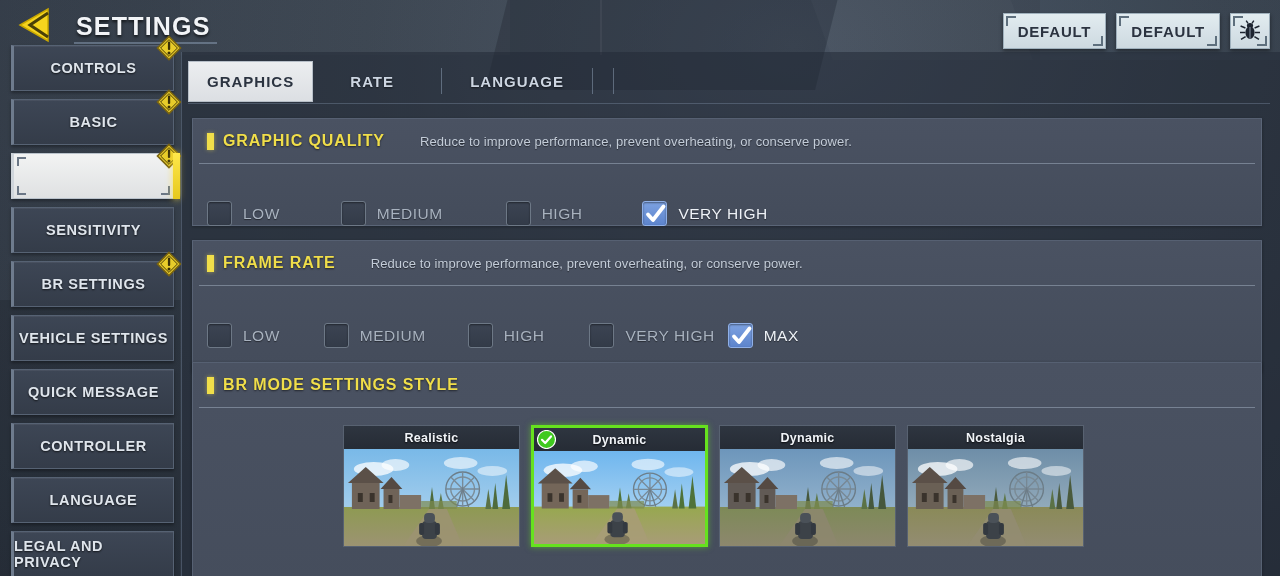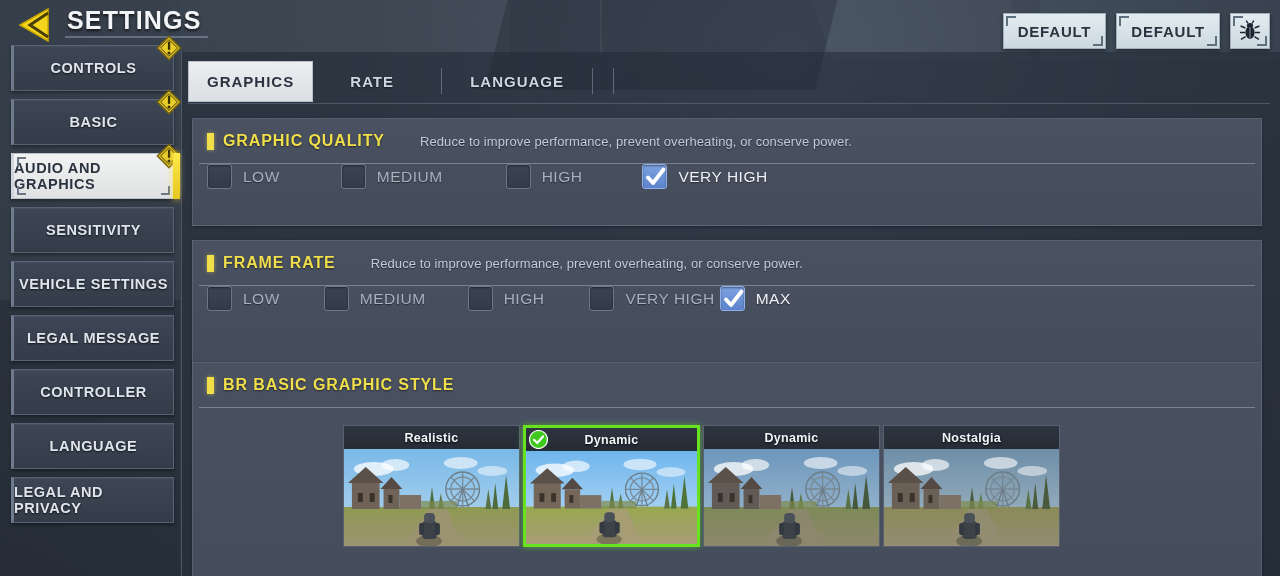--- a/index.html
+++ b/index.html
@@ -17,21 +17,21 @@
   
   .bd{ position:absolute; pointer-events:none; }
   .bd1{ left:500px; top:-30px; width:330px; height:120px; background:rgba(20,28,38,.30); transform:skewX(-14deg); }
   .bd2{ left:820px; top:-10px; width:200px; height:70px; background:rgba(255,255,255,.025); transform:skewX(20deg); }
   .bd3{ left:1040px; top:0px;  width:240px; height:60px; background:rgba(120,145,175,.07); }
   .bd4{ left:180px; top:0px; width:330px; height:55px; background:rgba(255,255,255,.018); }
   .bd5{ left:0px; top:300px; width:180px; height:276px; background:rgba(10,16,24,.18); }
   .bd6{ left:600px; top:0; width:2px; height:55px; background:rgba(255,255,255,.05); }
 
   
-  #titlebar{ position:absolute; left:14px; top:6px; display:flex; align-items:flex-start; gap:9px; }
+  #titlebar{ position:absolute; left:14px; top:6px; display:flex; align-items:flex-end; gap:18px; }
   #backArrow{ width:42px; height:38px; position:relative; }
   #backArrow svg{ display:block; }
   #titleText{
     font-size:25px; font-weight:bold; color:#f2f4f7; letter-spacing:1.2px;
     font-family:"Liberation Sans", sans-serif;
     text-shadow:0 2px 3px rgba(0,0,0,.65);
     border-bottom:2px solid rgba(150,170,195,.45);
     padding:0 6px 1px 2px;
   }
 
@@ -123,40 +123,40 @@
   #sec1{ top:66px;  height:108px; }
   #sec2{ top:188px; height:132px; }
   #sec3{ top:310px; height:266px; border-bottom:none; }
 
   .shead{ height:44px; display:flex; align-items:center; padding-left:14px; }
   .marker{ width:7px; height:17px; background:#f0de4a; margin-right:9px; box-shadow:0 0 4px rgba(240,222,74,.5); }
   .stitle{ color:#f0de4a; font-size:16px; font-weight:bold; letter-spacing:.9px; text-shadow:0 1px 2px rgba(0,0,0,.55); }
   .sdesc{ color:#c3ccd8; font-size:13px; margin-left:35px; letter-spacing:.1px; text-shadow:0 1px 1px rgba(0,0,0,.5); }
   .divider{ height:1px; background:rgba(190,205,222,.40); margin:0 6px; }
 
-  .optrow{ display:flex; align-items:flex-start; height:62px; padding-left:14px; }
+  .optrow{ display:flex; align-items:flex-end; height:62px; padding-left:14px; }
   .opt{ display:flex; align-items:center; }
   .cbox{
     width:25px; height:25px; border-radius:3px;
     background:linear-gradient(180deg,#3c4453,#333b48);
     border:1px solid #6d7886;
     box-shadow:inset 0 1px 2px rgba(0,0,0,.45);
     flex:0 0 25px;
   }
   .cbox.on{
     background:linear-gradient(180deg,#7da2e2,#5d84cc);
     border:1px solid #8fb0e8;
     position:relative;
   }
   .cbox.on svg{ position:absolute; left:1px; top:0px; }
   .olabel{ margin-left:11px; color:#a8b2bf; font-size:15.5px; letter-spacing:.5px; text-shadow:0 1px 1px rgba(0,0,0,.45); }
   .opt.on .olabel{ color:#eef2f7; }
 
   
-  #cards{ position:absolute; left:150px; top:62px; display:flex; gap:3px;align-items:center; }
+  #cards{ position:absolute; left:150px; top:62px; display:flex; gap:11px;align-items:center; }
   .card{
     width:177px; height:122px; position:relative;
     background:#2a313c;
     border:1px solid rgba(175,192,212,.35);
     overflow:hidden;
   }
   .card.sel{ border:3px solid #66e21e; box-shadow:0 0 6px rgba(102,226,30,.55); }
   .cbar{
     height:23px; background:linear-gradient(180deg,#2e3540,#262c35);
     display:flex; align-items:center; justify-content:center; position:relative;
@@ -224,38 +224,48 @@
             <rect x="11.9" y="6.6" width="2.3" height="8.4" rx="1" fill="#3a3006"></rect>
             <circle cx="13" cy="18" r="1.5" fill="#3a3006"></circle>
           </svg>
         </span>
       </div>
       <div class="sitem active">
         <span class="corner c-tl"></span>
         <span class="corner c-tr"></span>
         <span class="corner c-bl"></span>
         <span class="corner c-br"></span>
-        <span>AUDIO AND GRAPHICS</span>
         <span class="badge">
           <svg width="26" height="26" viewBox="0 0 26 26">
             <path d="M13 1.5 L24.5 13 L13 24.5 L1.5 13 Z" fill="#e8cc2a" stroke="#7a6410" stroke-width="1.6"></path>
             <path d="M13 4.6 L21.4 13 L13 21.4 L4.6 13 Z" fill="none" stroke="#4a3d08" stroke-width="1"></path>
             <rect x="11.9" y="6.6" width="2.3" height="8.4" rx="1" fill="#3a3006"></rect>
             <circle cx="13" cy="18" r="1.5" fill="#3a3006"></circle>
           </svg>
         </span>
       </div>
       <div class="sitem">
         <span>SENSITIVITY</span>
       </div>
       <div class="sitem">
+        <span>BR SETTINGS</span>
+        <span class="badge">
+          <svg width="26" height="26" viewBox="0 0 26 26">
+            <path d="M13 1.5 L24.5 13 L13 24.5 L1.5 13 Z" fill="#e8cc2a" stroke="#7a6410" stroke-width="1.6"></path>
+            <path d="M13 4.6 L21.4 13 L13 21.4 L4.6 13 Z" fill="none" stroke="#4a3d08" stroke-width="1"></path>
+            <rect x="11.9" y="6.6" width="2.3" height="8.4" rx="1" fill="#3a3006"></rect>
+            <circle cx="13" cy="18" r="1.5" fill="#3a3006"></circle>
+          </svg>
+        </span>
+      </div>
+      <div class="sitem">
         <span>VEHICLE SETTINGS</span>
       </div>
       <div class="sitem">
-        <span>LEGAL MESSAGE</span>
+        <span>QUICK MESSAGE</span>
       </div>
       <div class="sitem">
         <span>CONTROLLER</span>
       </div>
       <div class="sitem">
         <span>LANGUAGE</span>
       </div>
       <div class="sitem">
         <span>LEGAL AND PRIVACY</span>
       </div>
@@ -326,35 +336,35 @@
             <span class="olabel">MEDIUM</span>
           </div>
           <div class="opt" style="margin-left: 42px;">
             <div class="cbox"></div>
             <span class="olabel">HIGH</span>
           </div>
           <div class="opt" style="margin-left: 45px;">
             <div class="cbox"></div>
             <span class="olabel">VERY HIGH</span>
           </div>
-          <div class="opt on" style="margin-left: 5px;">
+          <div class="opt on" style="margin-left: 13px;">
             <div class="cbox on">
               <svg width="23" height="24" viewBox="0 0 23 24">
                 <path d="M4 12.5 L9 18 L19.5 4.5" fill="none" stroke="#ffffff" stroke-width="3.8" stroke-linecap="round" stroke-linejoin="round"></path>
               </svg>
             </div>
             <span class="olabel">MAX</span>
           </div>
         </div>
     </div>
 
     <div class="section" id="sec3">
       <div class="shead">
         <div class="marker"></div>
-        <div class="stitle">BR BASIC GRAPHIC STYLE</div>
+        <div class="stitle">BR MODE SETTINGS STYLE</div>
       </div>
       <div class="divider"></div>
       <div id="cards">
           <div class="card">
             <div class="cbar">
               <span>Realistic</span>
             </div>
             <div class="cthumb">
   <svg viewBox="0 0 177 97" preserveAspectRatio="none">
     <defs>

